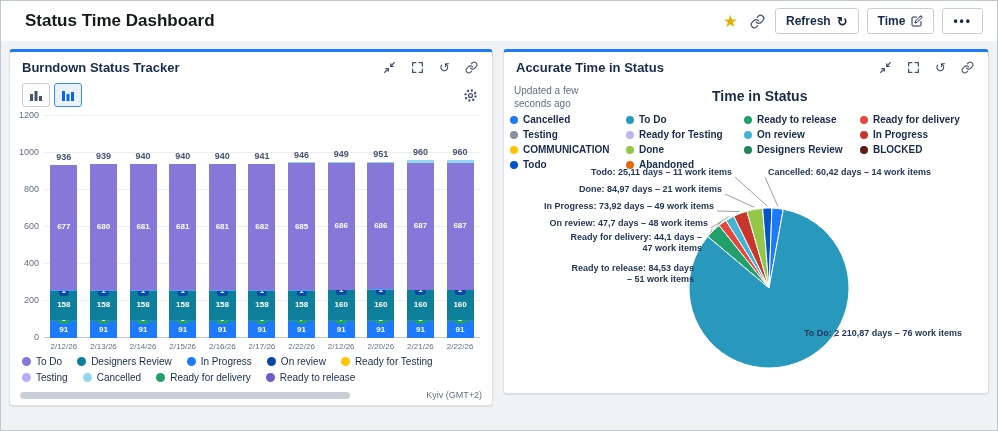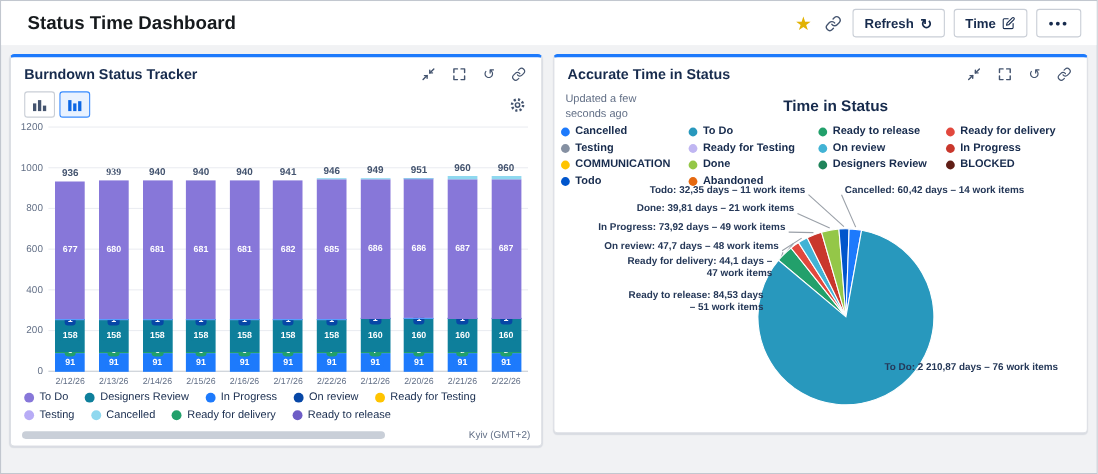--- a/index.html
+++ b/index.html
@@ -190,21 +190,21 @@
               <div class="bar-seg" title="Ready for delivery" style="bottom: 16.835px; height: 1.11px; background: rgb(34, 160, 107);"></div>
               <div class="seg-label" style="bottom: 14.4175px; background: rgb(34, 160, 107);">6</div>
               <div class="bar-seg" title="Designers Review" style="bottom: 17.945px; height: 29.23px; background: rgb(14, 127, 155);"></div>
               <div class="seg-label" style="bottom: 27.56px; background: rgb(14, 127, 155);">158</div>
               <div class="bar-seg" title="On review" style="bottom: 47.175px; height: 0.8px; background: rgb(7, 71, 166);"></div>
               <div class="seg-label" style="bottom: 42.2675px; background: rgb(7, 71, 166);">1</div>
               <div class="bar-seg" title="Testing" style="bottom: 47.36px; height: 0.8px; background: rgb(87, 157, 255);"></div>
               <div class="seg-label" style="bottom: 53.2675px; background: rgb(87, 157, 255);">3</div>
               <div class="bar-seg" title="To Do" style="bottom: 47.915px; height: 125.8px; background: rgb(135, 119, 217);"></div>
               <div class="seg-label" style="bottom: 105.815px; background: rgb(135, 119, 217);">680</div>
-              <div class="bar-total" style="bottom: 176.715px; font-family: Liberation Serif, serif;">939</div>
+              <div class="bar-total" style="bottom: 176.715px;">939</div>
               <div class="bar-date">2/13/26</div>
             </div>
             <div class="bar-col">
               <div class="bar-seg" title="In Progress" style="bottom: 0px; height: 16.835px; background: rgb(29, 122, 252);"></div>
               <div class="seg-label" style="bottom: 3.4175px; background: rgb(29, 122, 252);">91</div>
               <div class="bar-seg" title="Ready for delivery" style="bottom: 16.835px; height: 1.11px; background: rgb(34, 160, 107);"></div>
               <div class="seg-label" style="bottom: 14.4175px; background: rgb(34, 160, 107);">6</div>
               <div class="bar-seg" title="Designers Review" style="bottom: 17.945px; height: 29.23px; background: rgb(14, 127, 155);"></div>
               <div class="seg-label" style="bottom: 27.56px; background: rgb(14, 127, 155);">158</div>
               <div class="bar-seg" title="On review" style="bottom: 47.175px; height: 0.8px; background: rgb(7, 71, 166);"></div>
@@ -522,22 +522,22 @@
             <path d="M100,100 L102.94,20.05 A80,80 0 0 1 114.30,21.29 Z" fill="#1D7AFC" stroke="#ffffff" stroke-width="1"></path>
             <path d="M100,100 L114.30,21.29 A80,80 0 1 1 38.72,48.58 Z" fill="#2898BD" stroke="#ffffff" stroke-width="1"></path>
           </svg>
         <div id="pie-annotations">
             <div class="pie-label align-right" style="right: 294px; top: 183px;">Ready to release: 84,53 days
 – 51 work items</div>
             <div class="pie-label align-right" style="right: 286px; top: 152px;">Ready for delivery: 44,1 days –
 47 work items</div>
             <div class="pie-label align-right" style="right: 280px; top: 138px;">On review: 47,7 days – 48 work items</div>
             <div class="pie-label align-right" style="right: 274px; top: 121px;">In Progress: 73,92 days – 49 work items</div>
-            <div class="pie-label align-right" style="right: 266px; top: 104px;">Done: 39,81 days – 21 work items</div>
-            <div class="pie-label align-right" style="right: 256px; top: 87px;">Todo: 32,35 days – 11 work items</div>
+            <div class="pie-label align-right" style="right: 266px; top: 104px;">Done: 84,97 days – 21 work items</div>
+            <div class="pie-label align-right" style="right: 256px; top: 87px;">Todo: 25,11 days – 11 work items</div>
             <div class="pie-label" style="left: 264px; top: 87px;">Cancelled: 60,42 days – 14 work items</div>
             <div class="pie-label" style="left: 300px; top: 248px;">To Do: 2 210,87 days – 76 work items</div>
           </div>
       </div>
     </section>
 
   </div>
 </div>
 
 </body></html>

